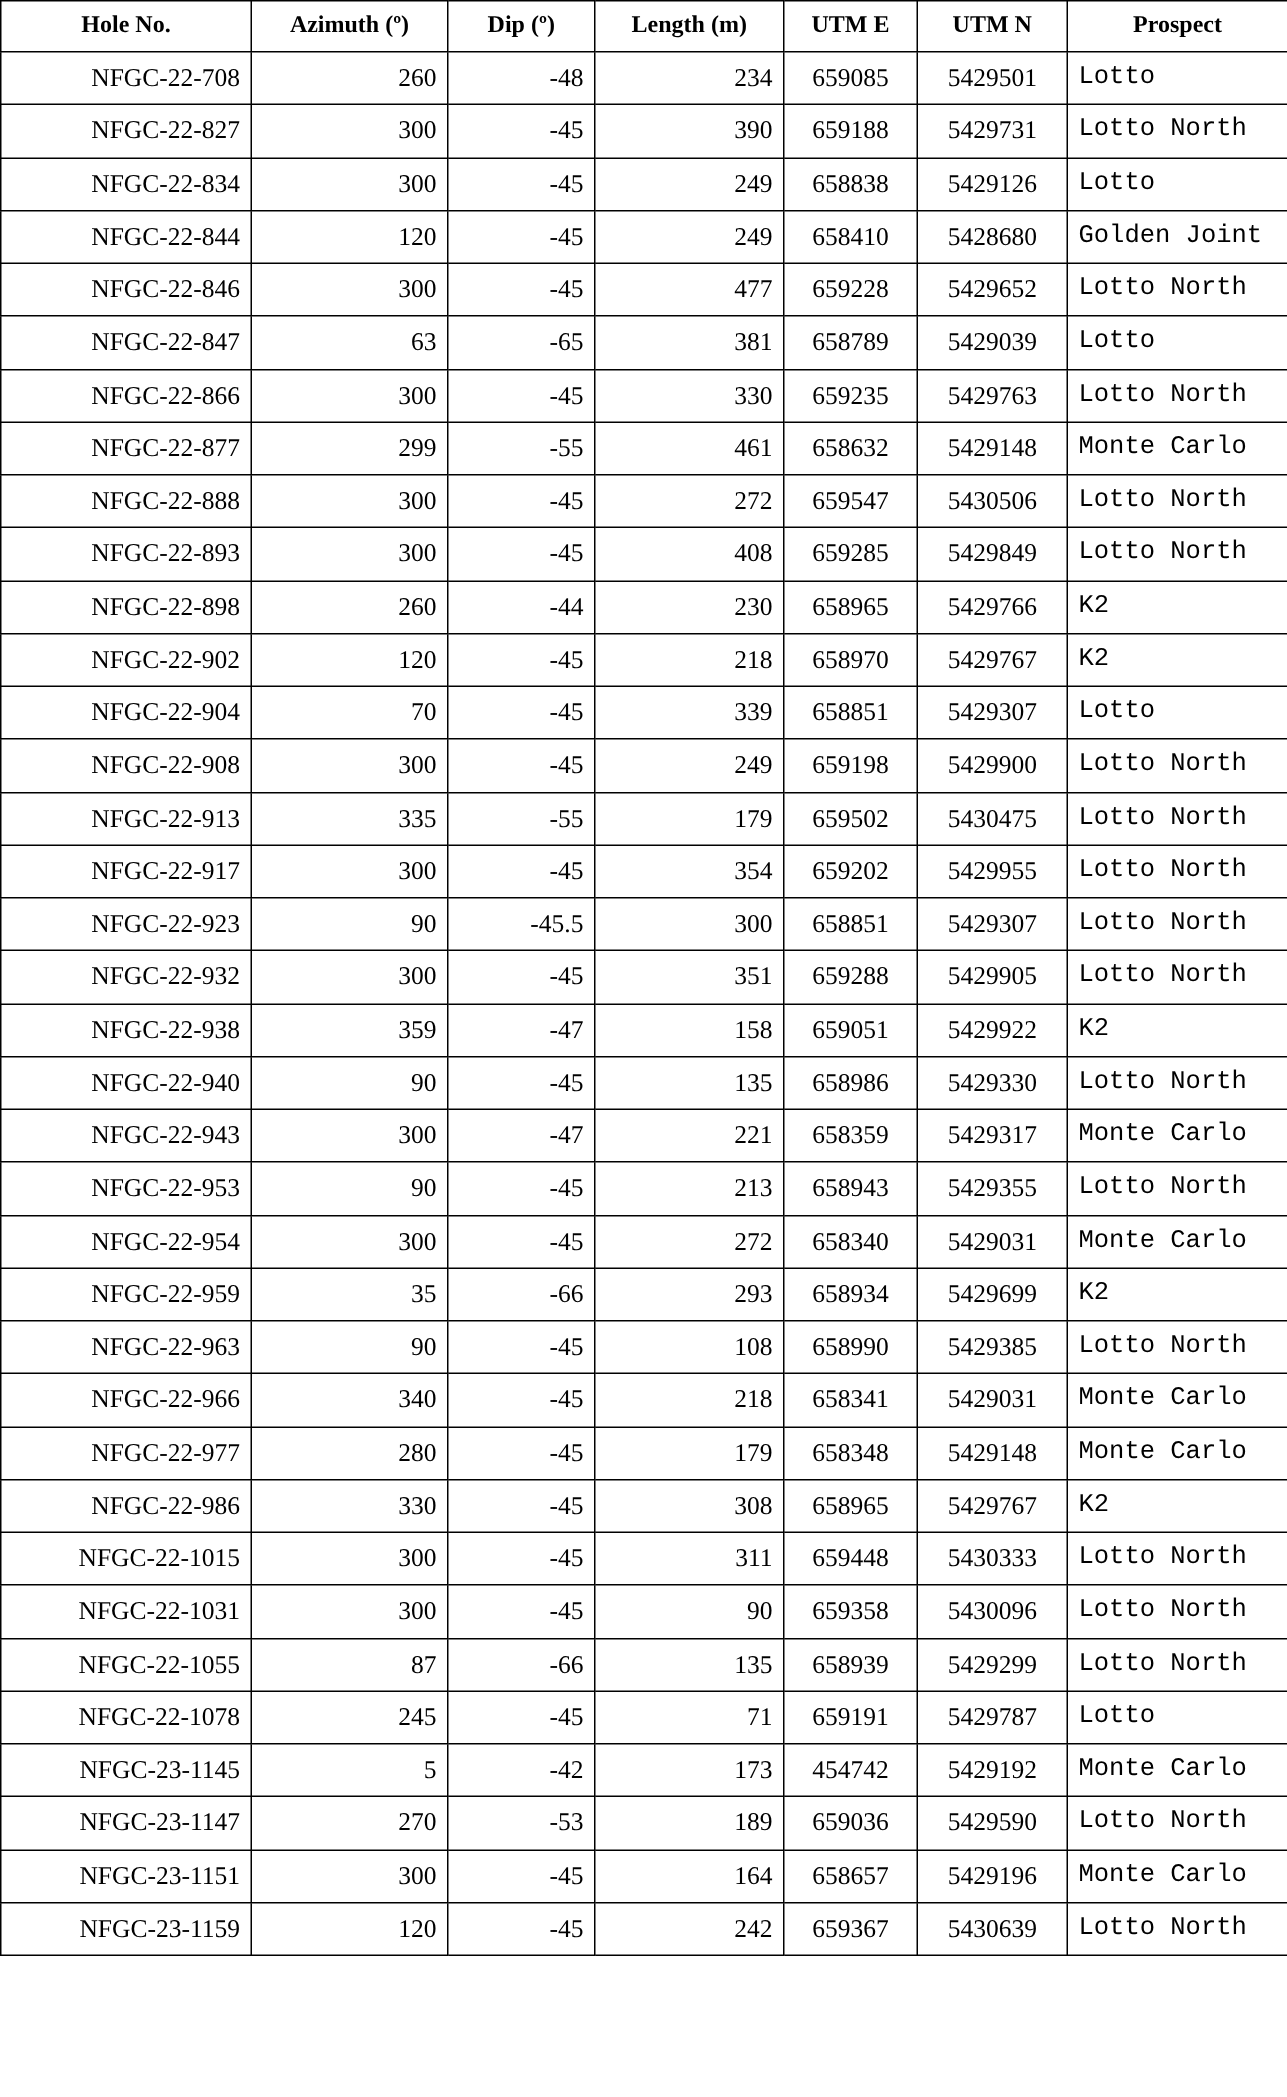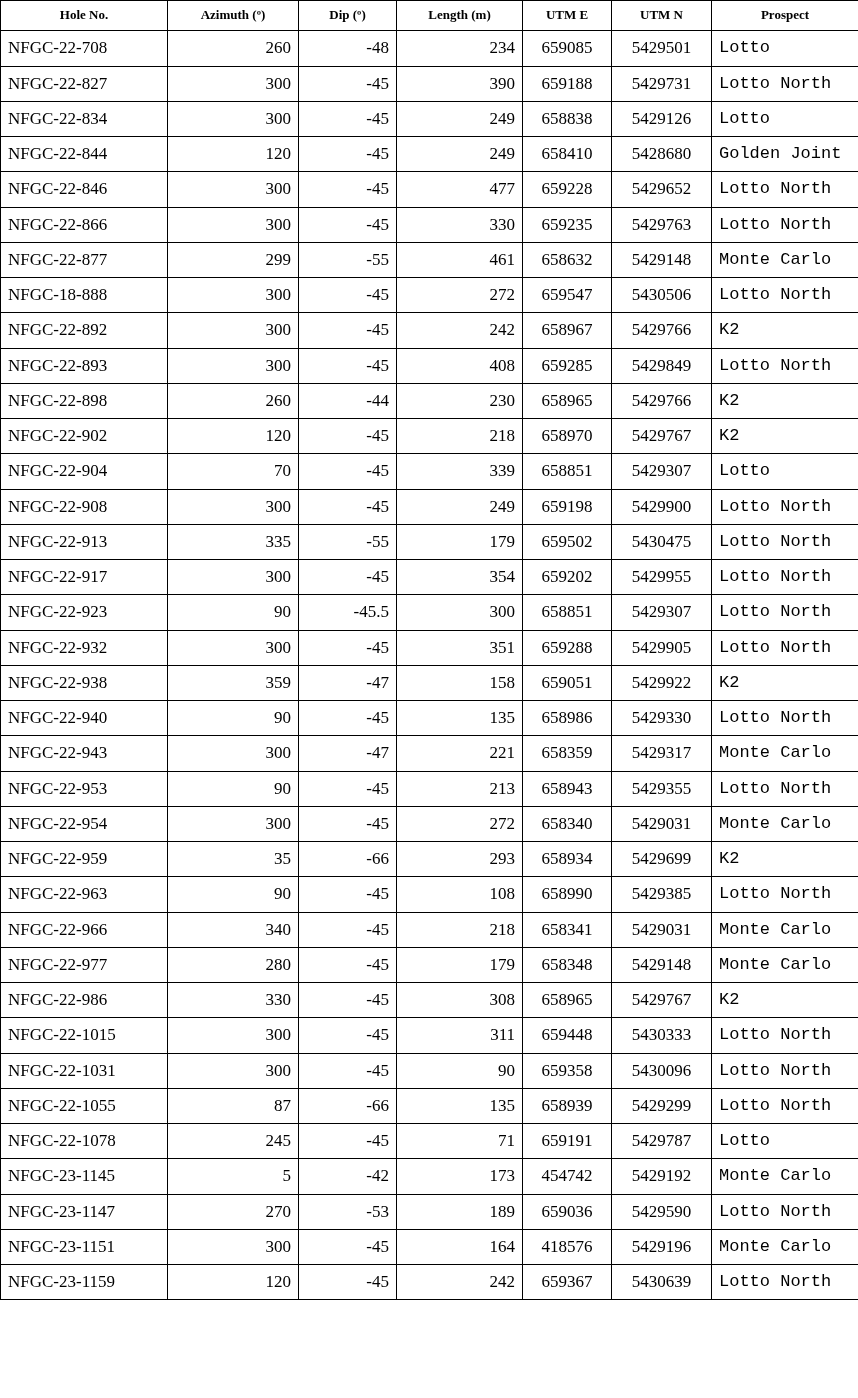--- a/index.html
+++ b/index.html
@@ -24,33 +24,33 @@
     line-height: 1.25;
     padding: 6px 7px 7px 7px;
     height: 22px;
     box-sizing: border-box;
     overflow: hidden;
     white-space: nowrap;
   }
   #drill-table th {
     font-weight: bold;
     text-align: center;
-    font-size: 13px;
+    font-size: 16px;
   }
   
   col.c-hole     { width: 167px; }
   col.c-azimuth  { width: 131px; }
   col.c-dip      { width: 98px;  }
   col.c-length   { width: 126px; }
   col.c-utme     { width: 89px;  }
   col.c-utmn     { width: 100px; }
   col.c-prospect { width: 147px; }
 
   
-  td.hole     { text-align: left; margin-left: 48px; }
+  td.hole     { text-align: right; margin-left: 48px; }
   td.azimuth,
   td.dip,
   td.length   { text-align: right; }
   td.utme,
   td.utmn     { text-align: center; }
   td.prospect { text-align: left; font-family: Liberation Mono, monospace; }
 
   th.hole     { text-align: left; padding-left: 9px; }
   th.prospect { text-align: left; padding-left: 9px; }
 </style>
@@ -118,54 +118,54 @@
       <tr>
         <td class="hole">NFGC-22-846</td>
         <td class="azimuth">300</td>
         <td class="dip">-45</td>
         <td class="length">477</td>
         <td class="utme">659228</td>
         <td class="utmn">5429652</td>
         <td class="prospect">Lotto North</td>
       </tr>
       <tr>
+        <td class="hole">NFGC-22-847</td>
+        <td class="azimuth">63</td>
+        <td class="dip">-65</td>
+        <td class="length">381</td>
+        <td class="utme">658789</td>
+        <td class="utmn">5429039</td>
+        <td class="prospect">Lotto</td>
+      </tr>
+      <tr>
         <td class="hole">NFGC-22-866</td>
         <td class="azimuth">300</td>
         <td class="dip">-45</td>
         <td class="length">330</td>
         <td class="utme">659235</td>
         <td class="utmn">5429763</td>
         <td class="prospect">Lotto North</td>
       </tr>
       <tr>
         <td class="hole">NFGC-22-877</td>
         <td class="azimuth">299</td>
         <td class="dip">-55</td>
         <td class="length">461</td>
         <td class="utme">658632</td>
         <td class="utmn">5429148</td>
         <td class="prospect">Monte Carlo</td>
       </tr>
       <tr>
-        <td class="hole">NFGC-18-888</td>
+        <td class="hole">NFGC-22-888</td>
         <td class="azimuth">300</td>
         <td class="dip">-45</td>
         <td class="length">272</td>
         <td class="utme">659547</td>
         <td class="utmn">5430506</td>
         <td class="prospect">Lotto North</td>
-      </tr>
-      <tr>
-        <td class="hole">NFGC-22-892</td>
-        <td class="azimuth">300</td>
-        <td class="dip">-45</td>
-        <td class="length">242</td>
-        <td class="utme">658967</td>
-        <td class="utmn">5429766</td>
-        <td class="prospect">K2</td>
       </tr>
       <tr>
         <td class="hole">NFGC-22-893</td>
         <td class="azimuth">300</td>
         <td class="dip">-45</td>
         <td class="length">408</td>
         <td class="utme">659285</td>
         <td class="utmn">5429849</td>
         <td class="prospect">Lotto North</td>
       </tr>
@@ -383,21 +383,21 @@
         <td class="length">189</td>
         <td class="utme">659036</td>
         <td class="utmn">5429590</td>
         <td class="prospect">Lotto North</td>
       </tr>
       <tr>
         <td class="hole">NFGC-23-1151</td>
         <td class="azimuth">300</td>
         <td class="dip">-45</td>
         <td class="length">164</td>
-        <td class="utme">418576</td>
+        <td class="utme">658657</td>
         <td class="utmn">5429196</td>
         <td class="prospect">Monte Carlo</td>
       </tr>
       <tr>
         <td class="hole">NFGC-23-1159</td>
         <td class="azimuth">120</td>
         <td class="dip">-45</td>
         <td class="length">242</td>
         <td class="utme">659367</td>
         <td class="utmn">5430639</td>

